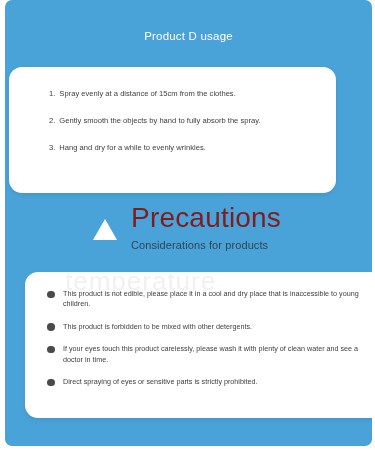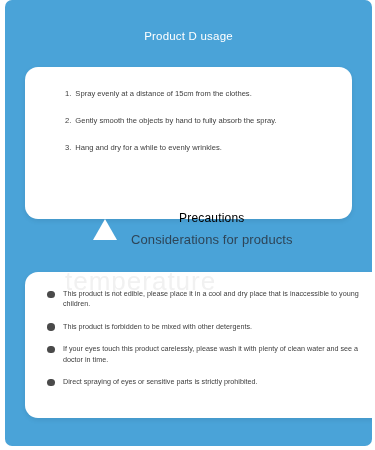--- a/index.html
+++ b/index.html
@@ -33,24 +33,24 @@
     font-size: 11.5px;
     letter-spacing: 0.2px;
   }
   .card {
     position: absolute;
     background: #ffffff;
     border-radius: 13px;
     box-shadow: 0 2px 5px rgba(0,0,0,0.08);
   }
   .card-usage {
-    left: 20px;
+    left: 4px;
     top: 67px;
     width: 327px;
-    height: 152px;
+    height: 126px;
   }
   .card-precautions {
     left: 20px;
     top: 272px;
     width: 327px;
     height: 146px;
     overflow: hidden;
     padding-left: 32px;
   }
   .steps {
@@ -85,30 +85,29 @@
     border-left: 12px solid transparent;
     border-right: 12px solid transparent;
     border-bottom: 21px solid #ffffff;
   }
   .head-text {
     position: absolute;
     left: 126px;
     top: 0px;
   }
   .head-title {
-    color: #000000;
-    font-size: 12px;
+    color: #7f1d1d;
+    font-size: 28px;
     line-height: 26px;
     letter-spacing: 0.2px;
-    margin-left: 48px;
   }
   .head-sub {
     color: #2e4558;
-    font-size: 13px;
-    margin-top: 1px;
+    font-size: 11px;
+    margin-top: 8px;
     letter-spacing: 0.1px;
   }
   .watermark {
     position: absolute;
     left: 40px;
     top: -6px;
     font-size: 26px;
     color: #f1f1f1;
     letter-spacing: 1px;
     user-select: none;

